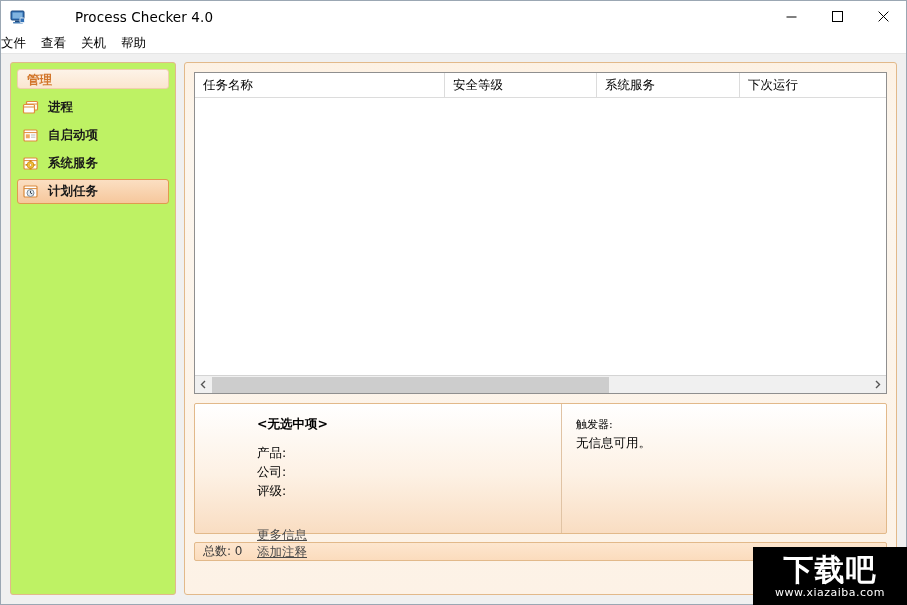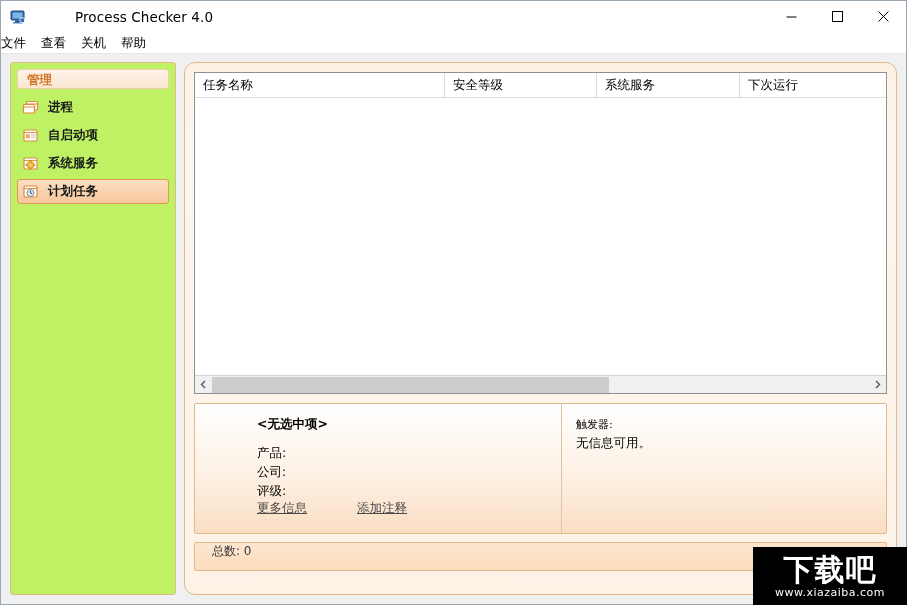--- a/index.html
+++ b/index.html
@@ -143,21 +143,21 @@
     width: 18px; height: 16px;
     flex: 0 0 auto;
     position: relative;
   }
 
   
   .content {
     flex: 1 1 auto;
     background: linear-gradient(to bottom, #fdf1e3 0%, #fcf6ee 14%, #fdf2e6 100%);
     border: 1px solid #e2b98a;
-    border-radius: 11px;
+    border-radius: 3px;
     box-sizing: border-box;
     padding: 9px;
     display: flex;
     flex-direction: column;
   }
 
   .list-view {
     height: 322px;
     background: #ffffff;
     border: 1px solid #8f8f8f;
@@ -253,44 +253,45 @@
     font-weight: bold;
     color: #000;
     margin-bottom: 10px;
   }
   .detail-row {
     font-size: 12.5px;
     color: #000;
     line-height: 19px;
   }
   .detail-links {
-    margin-top: 0;
-    display: flex;
+    margin-top: 27px;
+    display: flex;
+    flex-direction: column;
   }
   .detail-link {
     font-size: 12.5px;
     color: #4a4a4a;
     text-decoration: underline;
   }
   .detail-link.first { margin-right: 50px; }
   .trigger-title { font-size: 11px; line-height: 18px; }
   .trigger-text { font-size: 12.5px; line-height: 18px; }
 
   
   .statusbar {
     margin-top: 8px;
-    height: 29px;
+    height: 19px;
     flex: 0 0 auto;
     background: linear-gradient(to bottom, #fde6cf 0%, #fbdcbd 100%);
     border: 1px solid #e2b98a;
     border-radius: 2px;
     box-sizing: border-box;
     display: flex;
     align-items: flex-start;
-    padding-left: 17px;
+    padding-left: 8px;
     font-size: 12px;
     color: #3a3a3a;
   }
 
   
   .watermark {
     position: absolute;
     right: 0;
     bottom: 0;
     width: 154px;

